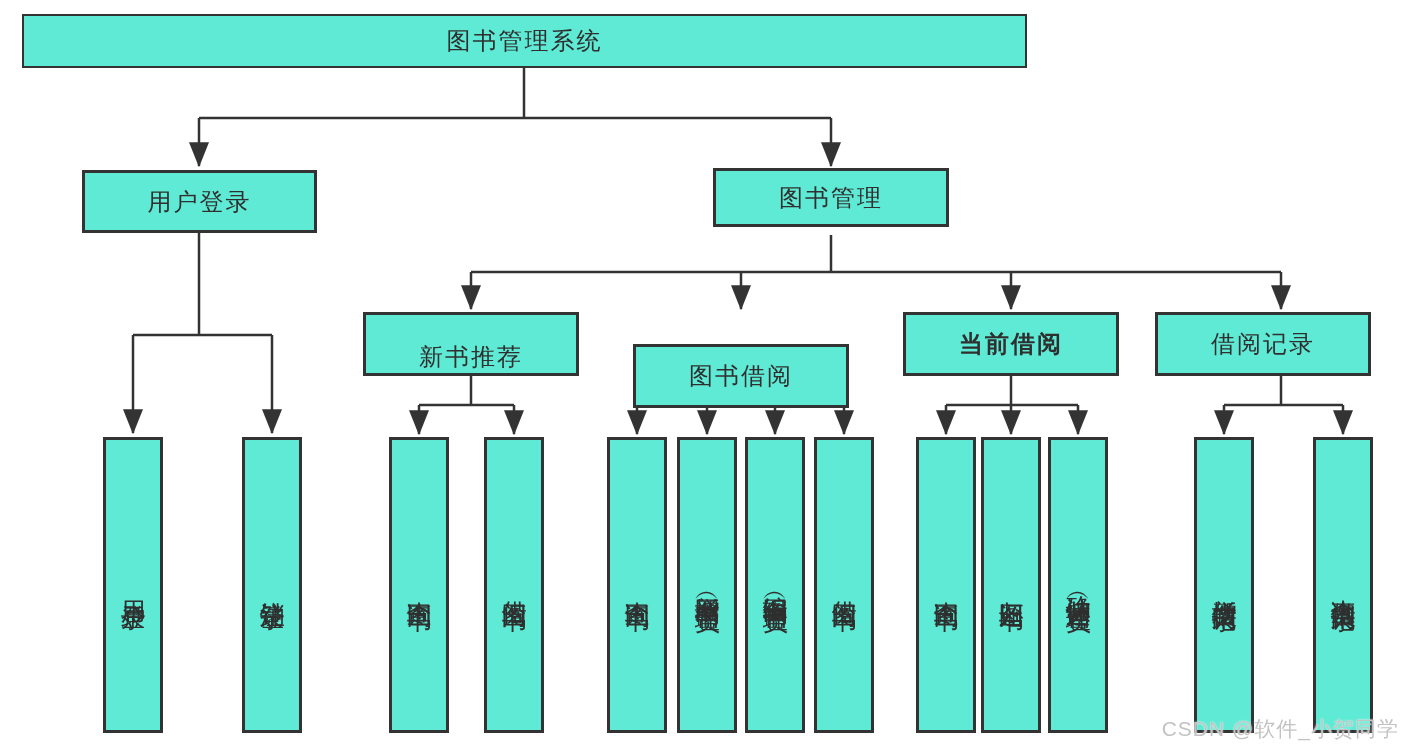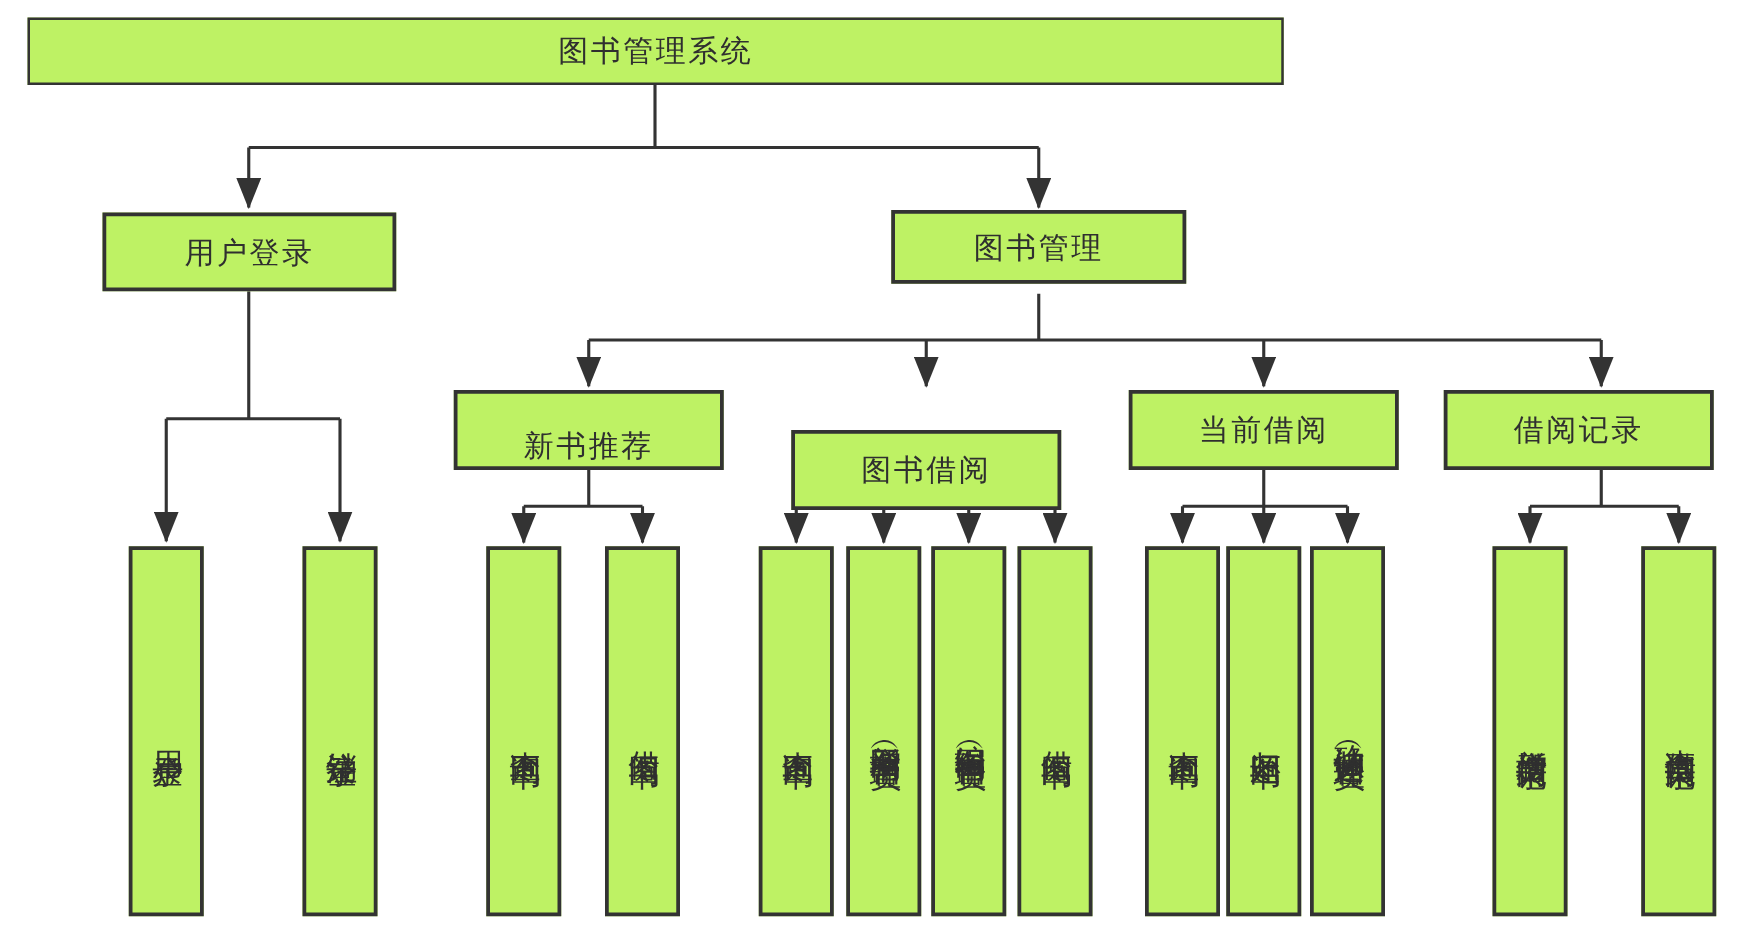--- a/index.html
+++ b/index.html
@@ -19,21 +19,21 @@
     position: absolute;
     left: 0;
     top: 0;
     width: 1405px;
     height: 747px;
     pointer-events: none;
   }
   .box {
     position: absolute;
     box-sizing: border-box;
-    background: #bef264;
+    background: #5eead4;
     border: 3px solid #333333;
     display: flex;
     align-items: center;
     justify-content: center;
     color: #2f2f2f;
   }
   .box.root-box { border-width: 2px; }
   .hlabel {
     font-size: 24px;
     letter-spacing: 2px;
@@ -132,21 +132,21 @@
   <div class="box" style="left:713px; top:168px; width:236px; height:59px;">
     <span class="hlabel">图书管理</span>
   </div>
 
   <div class="box" style="left:363px; top:312px; width:216px; height:64px;align-items:flex-end;">
     <span class="hlabel">新书推荐</span>
   </div>
   <div class="box" style="left:633px; top:312px; width:216px; height:64px;margin-top:32px;">
     <span class="hlabel">图书借阅</span>
   </div>
-  <div class="box" style="left:903px; top:312px; width:216px; height:64px;">
+  <div class="box" style="left:903px; top:312px; width:216px; height:64px;font-weight:bold;">
     <span class="hlabel">当前借阅</span>
   </div>
   <div class="box" style="left:1155px; top:312px; width:216px; height:64px;font-family:Liberation Mono, monospace;">
     <span class="hlabel">借阅记录</span>
   </div>
 
   <div class="box vbox" style="left:103px;">
     <span class="vtext">用户登录</span>
   </div>
   <div class="box vbox" style="left:242px;">
@@ -183,14 +183,15 @@
     <span class="vtext">确认归还（管理员）</span>
   </div>
 
   <div class="box vbox" style="left:1194px;">
     <span class="vtext">新增借阅记录</span>
   </div>
   <div class="box vbox" style="left:1313px;">
     <span class="vtext">查询借阅记录</span>
   </div>
 
+  <div class="watermark">CSDN @软件_小贺同学</div>
 
 </div>
 
 </body></html>

